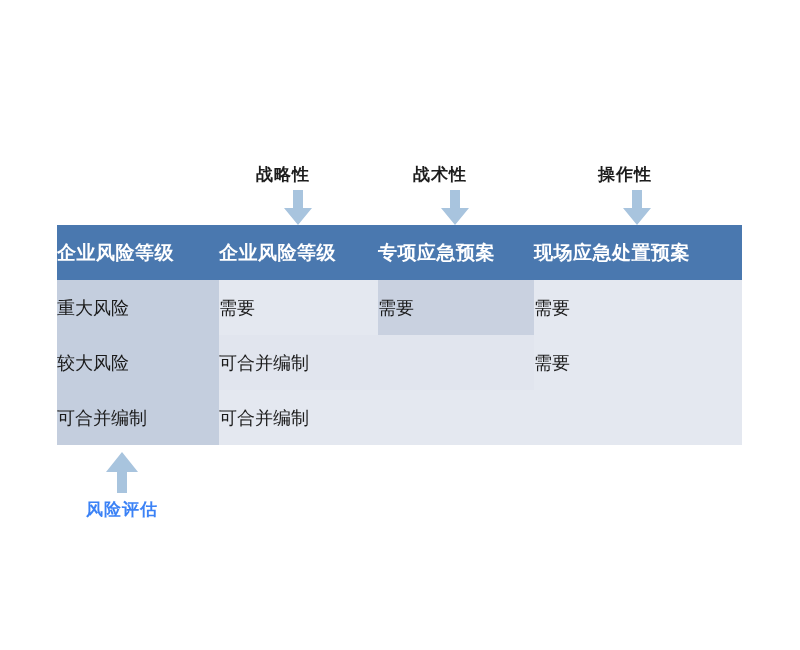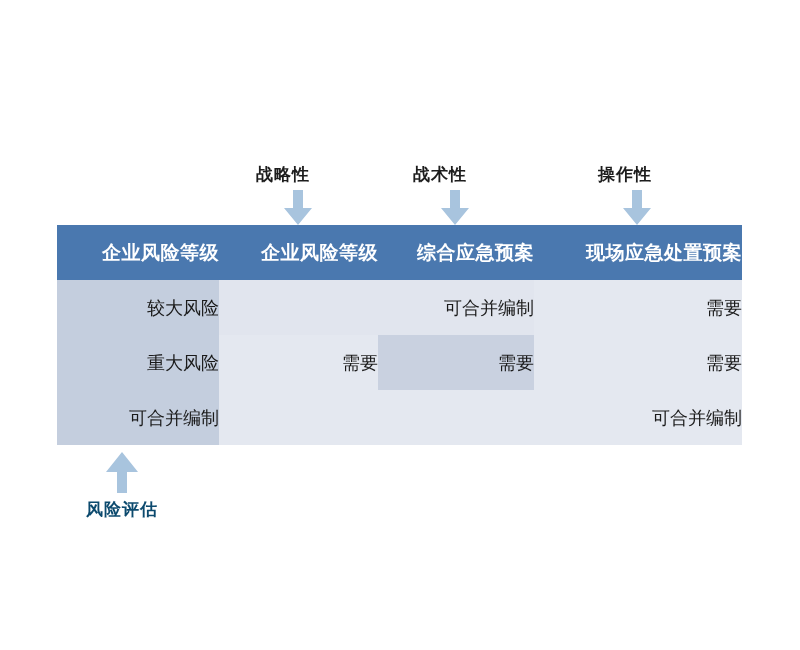--- a/index.html
+++ b/index.html
@@ -61,21 +61,21 @@
     left: 57px;
     top: 225px;
     width: 685px;
     border-collapse: collapse;
     table-layout: fixed;
   }
   #risk-table td, #risk-table th {
     padding: 0;
     margin: 0;
     border: none;
-    text-align: right;
+    text-align: left;
     vertical-align: middle;
     font-family: "DejaVu Sans", "Liberation Sans", sans-serif;
   }
 
   .hdr-row th {
     height: 55px;
     background: #4a78af;
     color: #ffffff;
     font-size: 19px;
     font-weight: 700;
@@ -133,44 +133,44 @@
     <colgroup>
       <col style="width:162px">
       <col style="width:159px">
       <col style="width:156px">
       <col style="width:208px">
     </colgroup>
     <thead>
       <tr class="hdr-row">
         <th>企业风险等级</th>
         <th>企业风险等级</th>
-        <th>综合应急预案</th>
+        <th>专项应急预案</th>
         <th>现场应急处置预案</th>
       </tr>
     </thead>
     <tbody>
       <tr class="data-row">
-        <td class="cell-rowhead">较大风险</td>
-        <td class="cell-merge" colspan="2">可合并编制</td>
+        <td class="cell-rowhead">重大风险</td>
+        <td class="cell-light">需要</td>
+        <td class="cell-accent">需要</td>
         <td class="cell-light">需要</td>
       </tr>
       <tr class="data-row">
-        <td class="cell-rowhead">重大风险</td>
-        <td class="cell-light">需要</td>
-        <td class="cell-accent">需要</td>
+        <td class="cell-rowhead">较大风险</td>
+        <td class="cell-merge" colspan="2">可合并编制</td>
         <td class="cell-light">需要</td>
       </tr>
       <tr class="data-row">
         <td class="cell-rowhead">可合并编制</td>
         <td class="cell-merge-wide" colspan="3">可合并编制</td>
       </tr>
     </tbody>
   </table>
 
   <div class="arrow" style="left:122px; top:452px;">
     <svg width="34" height="42" viewBox="0 0 34 42" xmlns="http://www.w3.org/2000/svg">
       <polygon points="17,0 33,20 22,20 22,41 12,41 12,20 1,20" fill="#a8c4de"></polygon>
     </svg>
   </div>
 
-  <div class="annot-label-bottom" style="left:122px; top:498px; color:#0c4a6e;">风险评估</div>
+  <div class="annot-label-bottom" style="left:122px; top:498px; color:#3b82f6;">风险评估</div>
 
 </div>
 
 </body></html>

